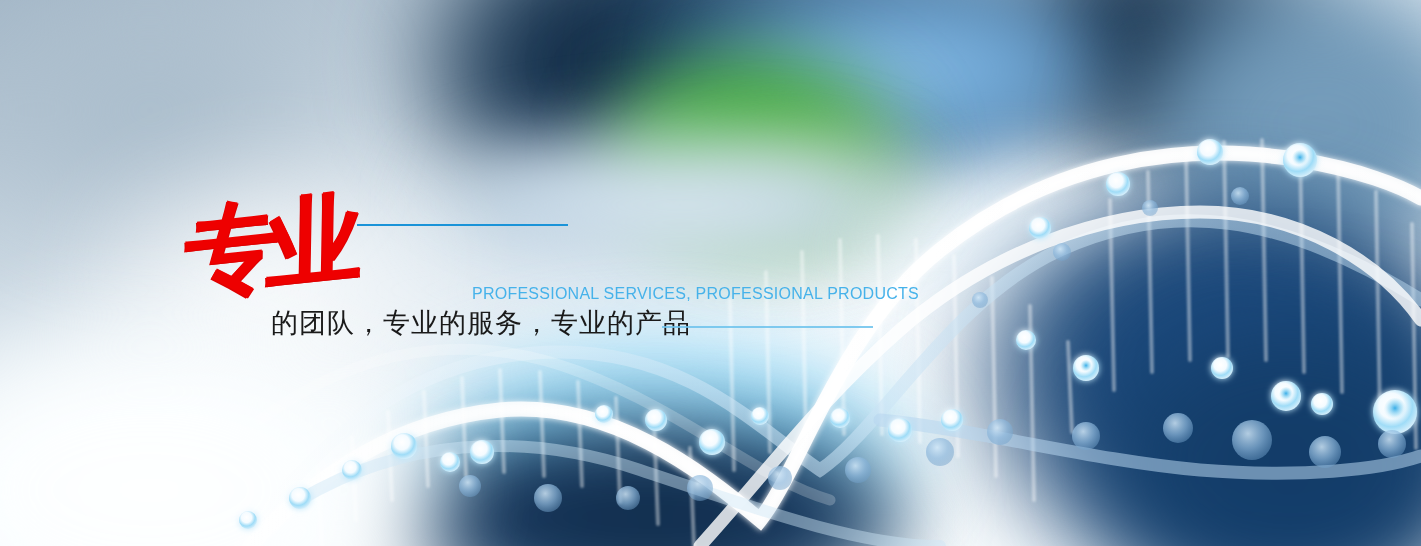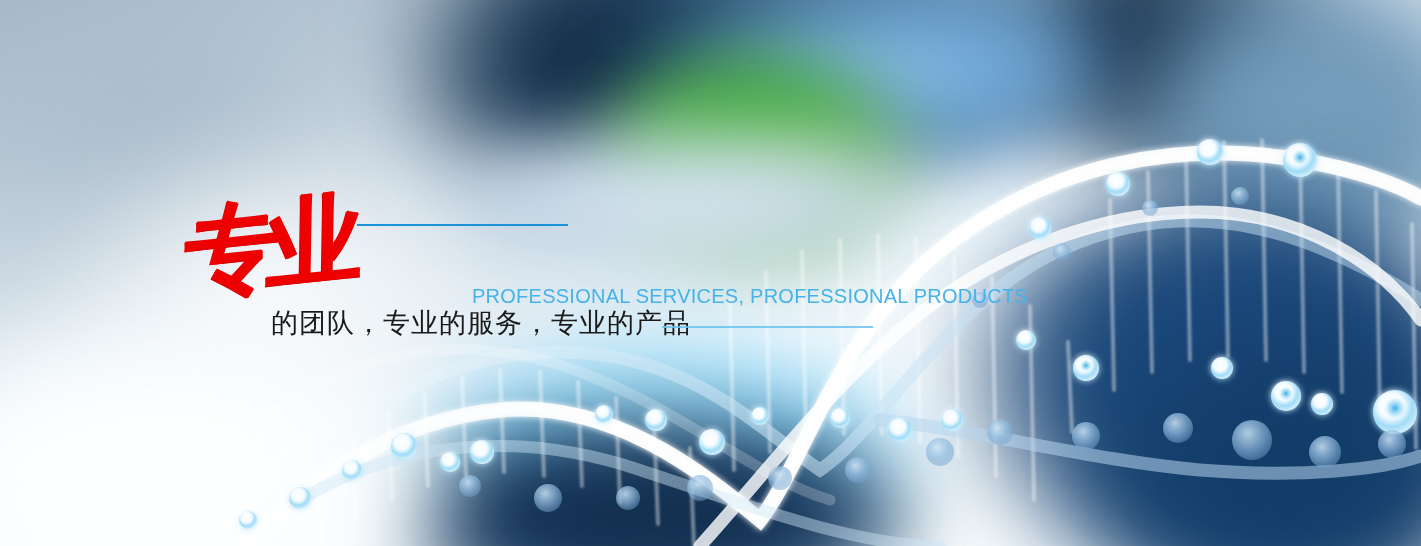--- a/index.html
+++ b/index.html
@@ -192,21 +192,21 @@
     font-weight: bold;
     letter-spacing: 1.4px;
     color: #12a0e8;
     white-space: nowrap;
   }
 
   .subhead {
     position: absolute;
     left: 472px;
     top: 285px;
-    font-size: 20px;
+    font-size: 16px;
     font-weight: normal;
     letter-spacing: 0.25px;
     color: #46b2ea;
     white-space: nowrap;
   }
 
   .cn-line {
     position: absolute;
     left: 271px;
     top: 305px;

